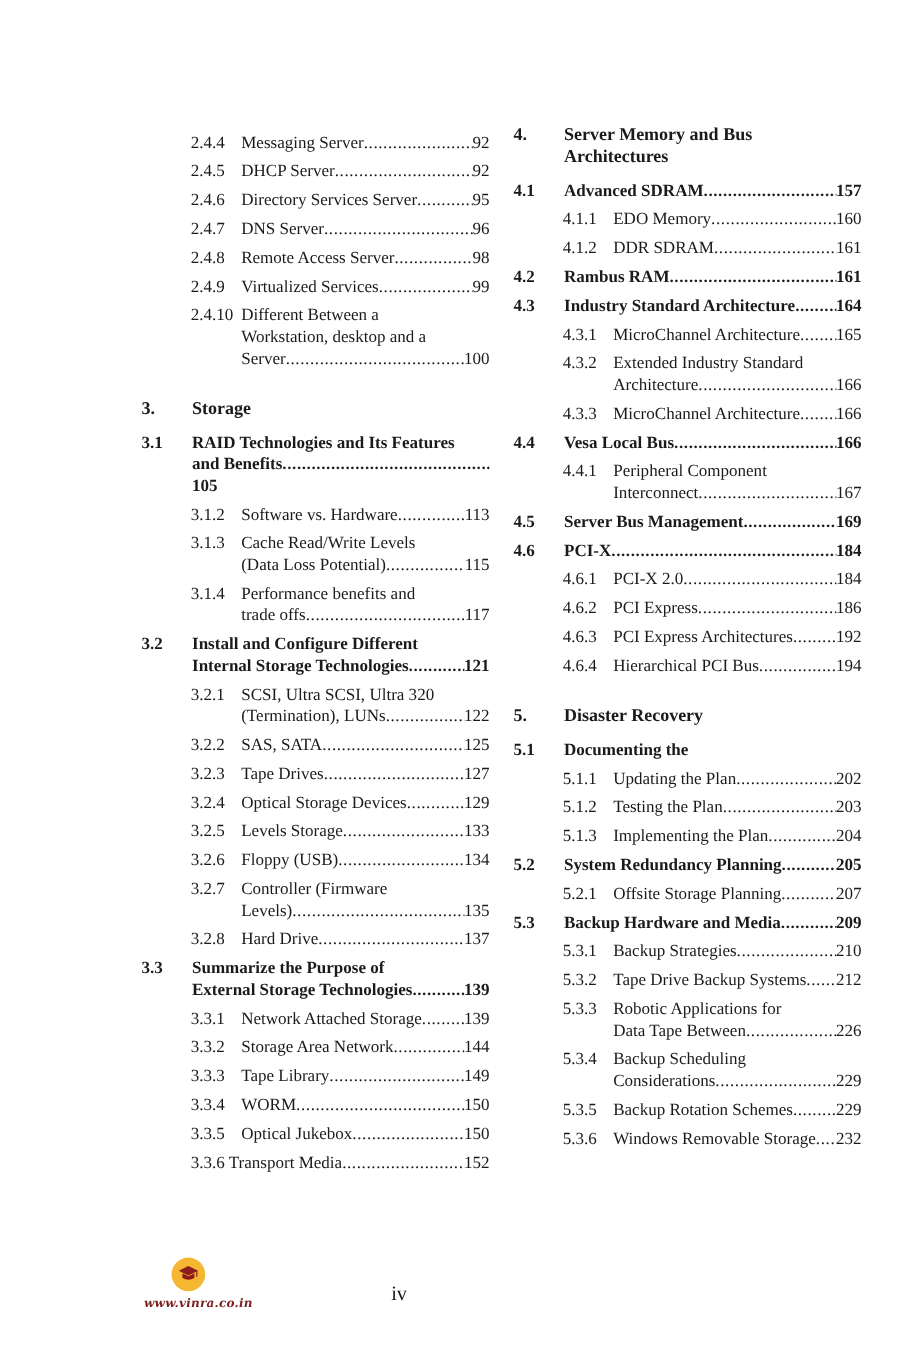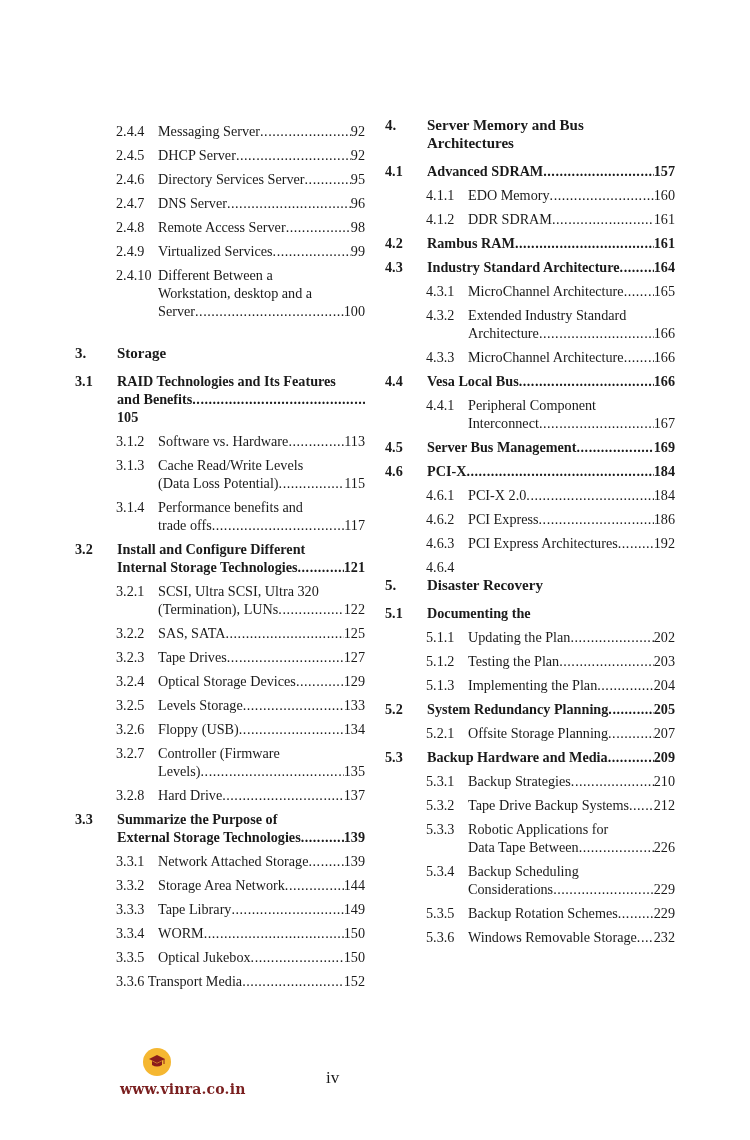--- a/index.html
+++ b/index.html
@@ -1,18 +1,18 @@
 <!DOCTYPE html>
 <html><head>
 <meta charset="utf-8">
 <style>
   html, body { margin: 0; padding: 0; background: #ffffff; }
   body { width: 750px; height: 1140px; position: relative; overflow: hidden;
          font-family: "Liberation Serif", "DejaVu Serif", serif; color: #1a1a1a; }
-  .col { position: absolute; top: 116px; }
+  .col { position: absolute; top: 104px; margin-left: 43px; }
   .col-left { left: 75px; width: 290px; }
   .col-right { left: 385px; width: 290px; }
 
   .entry { position: relative; font-size: 14.2px; line-height: 18px; }
   .entry.l1 { font-weight: bold; margin-top: 6px; }
   .entry.l2 { margin-top: 6px; }
   .entry.chapter { font-weight: bold; font-size: 15px; margin-top: 22px; margin-bottom: 10px; }
   .entry.chapter.first { margin-top: 0; }
 
   .num { position: absolute; top: 0; }
@@ -24,21 +24,21 @@
   .l2 .body { margin-left: 83px; }
 
   .line { display: flex; align-items: baseline; white-space: nowrap; }
   .line .txt { flex: 0 0 auto; }
   .line .dots { flex: 1 1 auto; overflow: hidden; white-space: nowrap; letter-spacing: 0.5px; }
   .line .dots::before { content: "................................................................................................................"; }
   .line .pg { flex: 0 0 auto; }
 
   .footer-logo { position: absolute; left: 143px; top: 1048px; width: 28px; height: 28px;
                  border-radius: 50%; background: #f5b731; display: flex; align-items: center; justify-content: center; }
-  .footer-url { position: absolute; left: 120px; top: 1081px; font-size: 14px; font-weight: bold;
+  .footer-url { position: absolute; left: 120px; top: 1081px; font-size: 10px; font-style: italic; font-weight: bold;
                 color: #7a1f1f; font-family: "DejaVu Serif", serif; letter-spacing: 0.2px; }
   .page-num { position: absolute; left: 326px; top: 1068px; font-size: 17px; }
 </style>
 </head>
 <body>
 
 <div class="col col-left">
   <div>
       <div class="entry l2">
         <span class="num">2.4.4</span>
@@ -513,20 +513,27 @@
         <span class="body">
           <span class="line">
             <span class="txt">PCI Express Architectures</span>
             <span class="dots"></span>
             <span class="pg">192</span>
           </span>
         </span>
       </div>
       <div class="entry l2">
         <span class="num">4.6.4</span>
+        <span class="body">
+          <span class="line">
+            <span class="txt">Hierarchical PCI Bus</span>
+            <span class="dots"></span>
+            <span class="pg">194</span>
+          </span>
+        </span>
       </div>
     </div>
 
   <div class="entry chapter" style="margin-top:24px;">
     <span class="num">5.</span>
     <span class="body">Disaster Recovery</span>
   </div>
 
   <div>
       <div class="entry l1">

